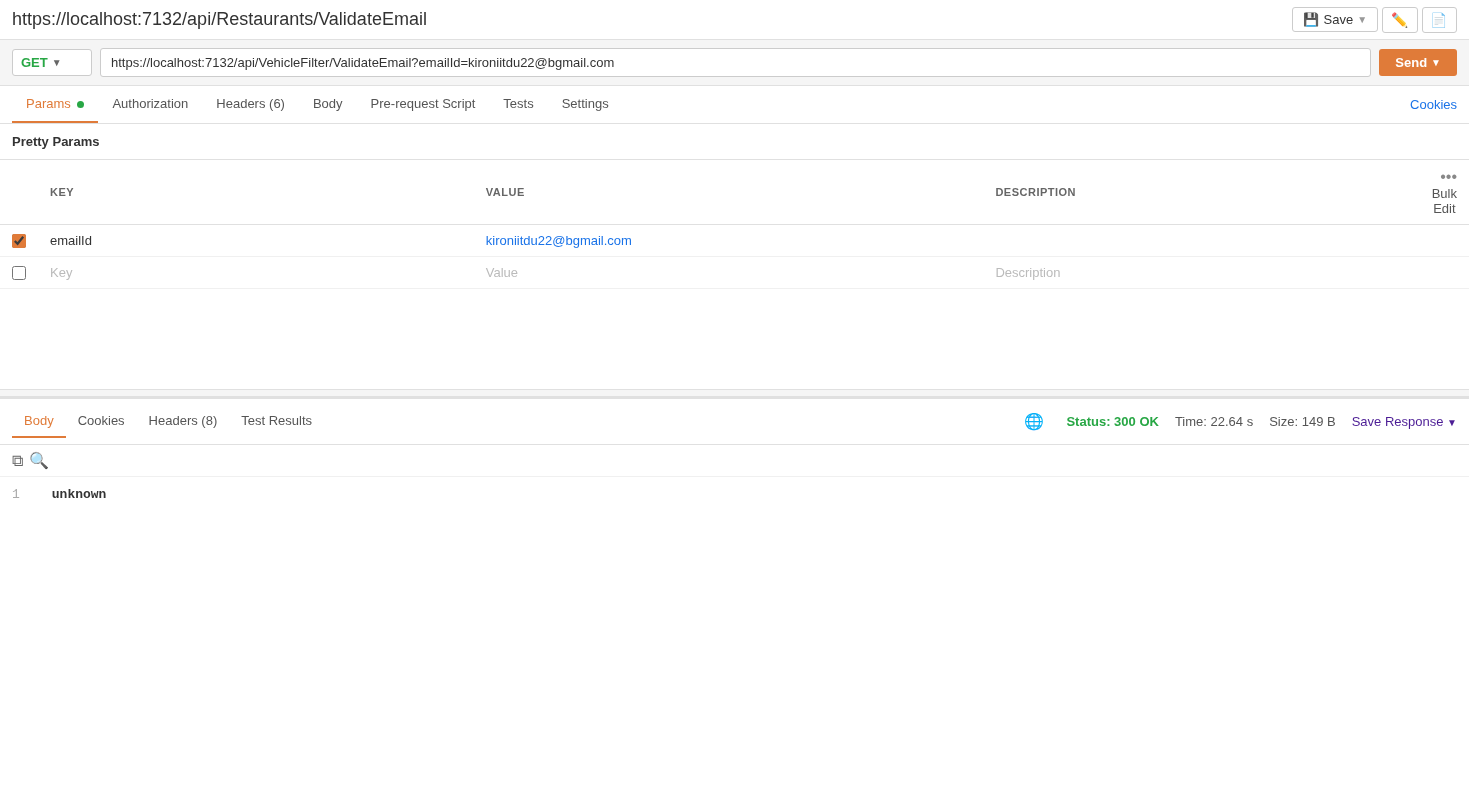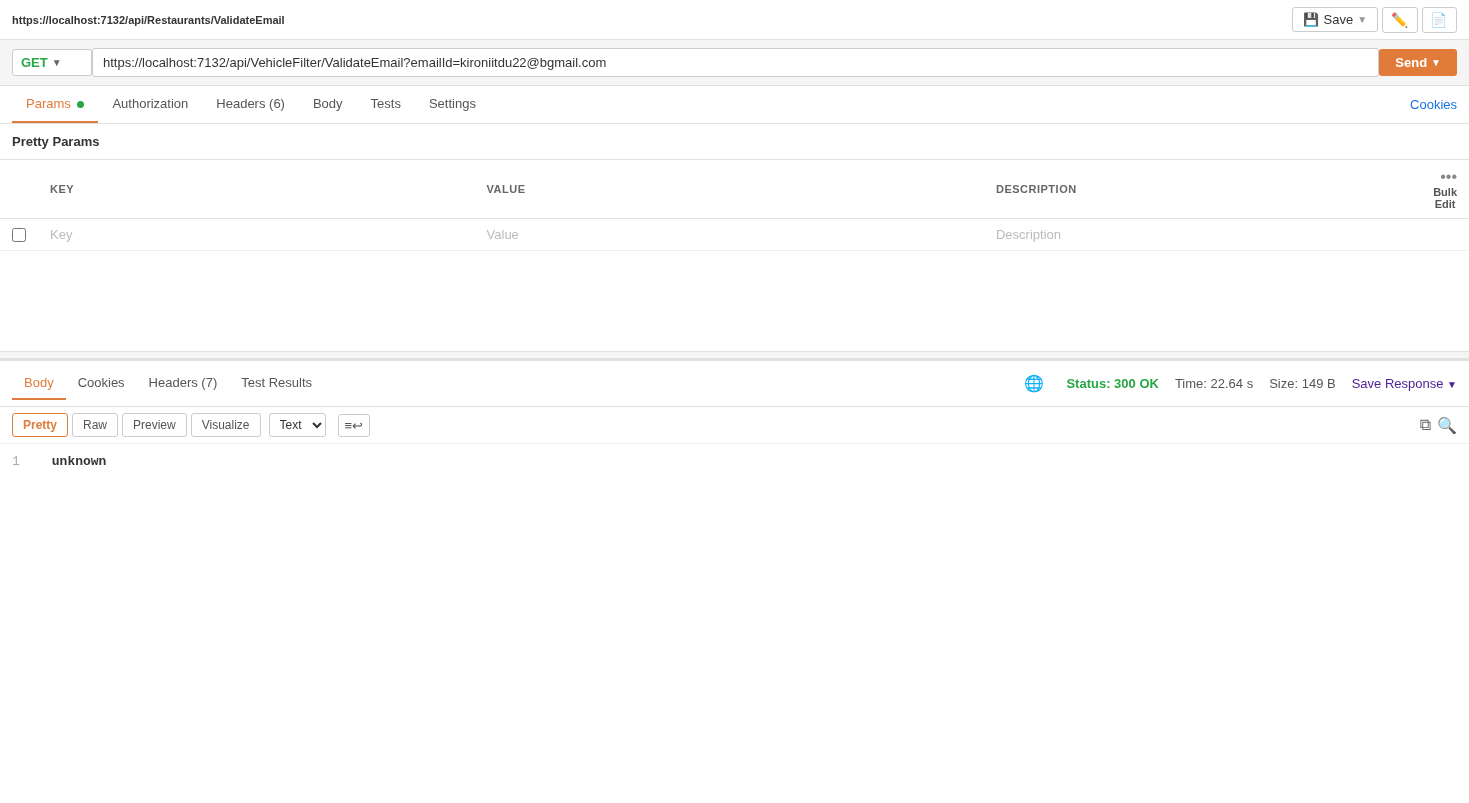--- a/index.html
+++ b/index.html
@@ -4,35 +4,35 @@
   <style>
     * { box-sizing: border-box; margin: 0; padding: 0; }
     body { font-family: -apple-system, BlinkMacSystemFont, 'Segoe UI', sans-serif; font-size: 13px; background: #fff; color: #333; height: 803px; overflow: hidden; }
 
     
     .top-bar {
       display: flex; align-items: center; justify-content: space-between;
       padding: 6px 12px; background: #fff; border-bottom: 1px solid #e0e0e0;
       height: 40px;
     }
-    .top-bar-title { font-size: 11px; color: #333; font-weight: 700; }
+    .top-bar-title { font-size: 18px; color: #333; font-weight: 400; }
     .top-bar-actions { display: flex; align-items: center; gap: 4px; }
     .save-btn {
       display: flex; align-items: center; gap: 4px;
       border: 1px solid #ccc; background: #fff; border-radius: 3px;
       padding: 4px 10px; cursor: pointer; font-size: 13px; color: #333;
     }
     .icon-btn {
       border: 1px solid #ccc; background: #fff; border-radius: 3px;
       padding: 4px 8px; cursor: pointer; font-size: 14px; color: #555;
     }
 
     
     .url-bar {
-      display: flex; align-items: center; padding: 8px 12px; gap: 0;
+      display: flex; align-items: center; padding: 8px 12px; gap: 8px;
       background: #f5f5f5; border-bottom: 1px solid #e0e0e0;
     }
     .method-select {
       display: flex; align-items: center; gap: 4px;
       border: 1px solid #ccc; background: #fff; border-radius: 3px;
       padding: 5px 8px; cursor: pointer; font-size: 13px; font-weight: 600;
       color: #28a745; min-width: 80px;
     }
     .method-select .chevron { color: #666; font-size: 10px; }
     .url-input {
@@ -79,22 +79,22 @@
       color: #666; border-bottom: 1px solid #e0e0e0; background: #fff;
       text-transform: uppercase; letter-spacing: 0.5px;
     }
     .params-table td { padding: 8px 12px; border-bottom: 1px solid #f0f0f0; }
     .params-table .col-check { width: 40px; }
     .params-table .col-key { width: 30%; }
     .params-table .col-value { width: 35%; }
     .params-table .col-desc { width: 30%; }
     .params-table .col-actions { width: 50px; text-align: right; }
     .bulk-edit-btn {
-      background: none; border: none; font-size: 11px; color: #555;
-      cursor: pointer; font-weight: 700;
+      background: none; border: none; font-size: 13px; color: #555;
+      cursor: pointer; font-weight: 400;
     }
     .checkbox-cell { display: flex; align-items: center; justify-content: center; }
     .checkbox { width: 14px; height: 14px; accent-color: #e07b39; cursor: pointer; }
     .key-text { color: #333; font-size: 13px; }
     .value-text { color: #1a73e8; font-size: 13px; }
     .placeholder-text { color: #bbb; font-size: 13px; }
     .dots-btn { background: none; border: none; cursor: pointer; color: #888; font-size: 16px; }
 
     
     .response-section { border-top: 2px solid #e0e0e0; background: #fff; }
@@ -179,20 +179,23 @@
       <span class="dot"></span>
     </div>
     <div class="tab">
       <span>Authorization</span>
     </div>
     <div class="tab">
       <span>Headers (6)</span>
     </div>
     <div class="tab">
       <span>Body</span>
+    </div>
+    <div class="tab">
+      <span>Pre-request Script</span>
     </div>
     <div class="tab">
       <span>Tests</span>
     </div>
     <div class="tab">
       <span>Settings</span>
     </div>
   </div>
   <span class="cookies-link">Cookies</span>
 </div>
@@ -213,20 +216,37 @@
           <span>DESCRIPTION</span>
         </th>
         <th class="col-actions">
           <button class="dots-btn">•••</button>
           <button class="bulk-edit-btn">Bulk Edit</button>
         </th>
       </tr>
     </thead>
     <tbody>
 
+      <tr>
+        <td class="col-check">
+          <div class="checkbox-cell">
+            <input type="checkbox" class="checkbox" checked="" style="">
+          </div>
+        </td>
+        <td class="col-key">
+          <span class="key-text">emailId</span>
+        </td>
+        <td class="col-value">
+          <span class="value-text">kironiitdu22@bgmail.com</span>
+        </td>
+        <td class="col-desc">
+          <span class="placeholder-text"></span>
+        </td>
+        <td class="col-actions"></td>
+      </tr>
 
       <tr>
         <td class="col-check">
           <div class="checkbox-cell">
             <input type="checkbox" class="checkbox" style="">
           </div>
         </td>
         <td class="col-key">
           <span class="placeholder-text">Key</span>
         </td>
@@ -248,56 +268,39 @@
 
   <div class="response-header">
     <div class="response-tabs">
       <div class="response-tab active">
         <span>Body</span>
       </div>
       <div class="response-tab">
         <span>Cookies</span>
       </div>
       <div class="response-tab">
-        <span>Headers (7)</span>
+        <span>Headers (8)</span>
       </div>
       <div class="response-tab">
         <span>Test Results</span>
       </div>
     </div>
     <div class="response-meta">
       <span class="globe-icon">🌐</span>
       <span class="status-ok">Status: 300 OK</span>
       <span>Time: 22.64 s</span>
       <span>Size: 149 B</span>
       <button class="save-response-btn">
         <span>Save Response</span>
         <span style="font-size:10px;">▼</span>
       </button>
     </div>
   </div>
 
   <div class="response-body-toolbar">
-    <div style="display:flex; align-items:center; gap:8px;">
-      <div class="format-tabs">
-        <button class="format-tab active">Pretty</button>
-        <button class="format-tab">Raw</button>
-        <button class="format-tab">Preview</button>
-        <button class="format-tab">Visualize</button>
-      </div>
-      <div class="text-select-wrapper">
-        <select class="text-select">
-          <option>Text</option>
-        </select>
-        <span style="font-size:10px; color:#666;"></span>
-      </div>
-      <button class="wrap-btn">
-        <span>≡↩</span>
-      </button>
-    </div>
     <div class="response-actions">
       <button class="action-icon-btn">⧉</button>
       <button class="action-icon-btn">🔍</button>
     </div>
   </div>
 
   <div class="response-body">
     <div>
       <span class="line-number">1</span>
       <span class="response-value">unknown</span>

